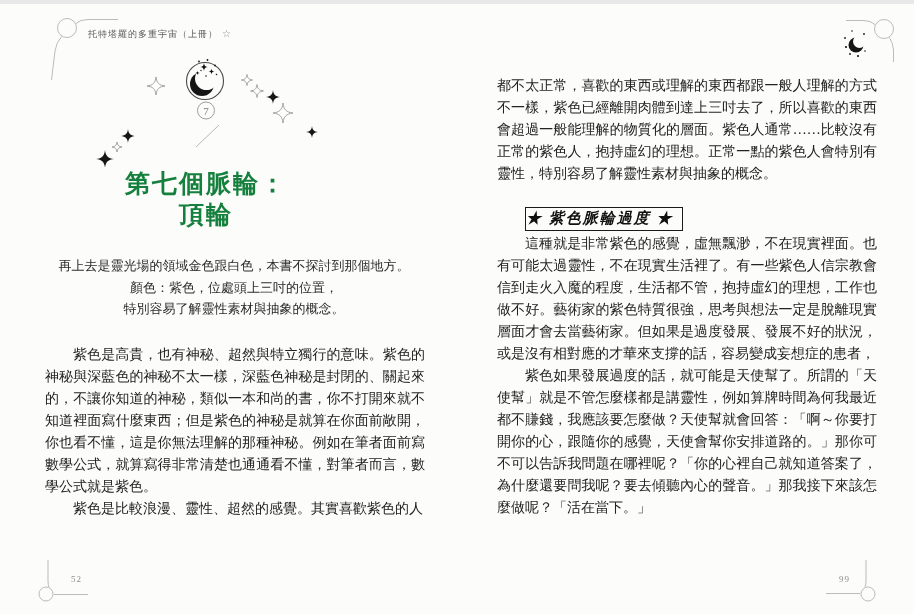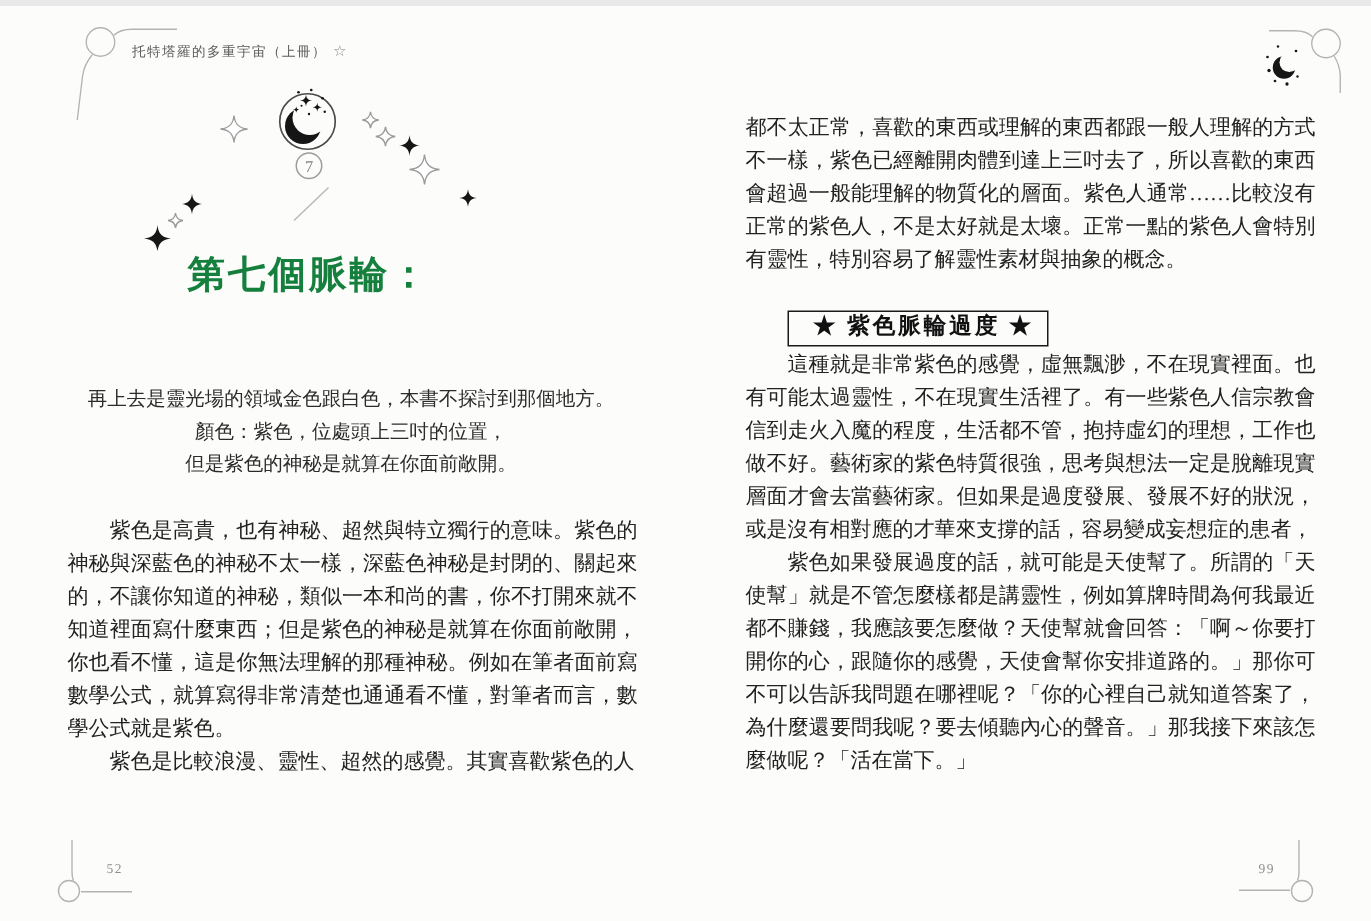--- a/index.html
+++ b/index.html
@@ -23,22 +23,22 @@
     position:absolute;left:40px;top:251px;width:388px;text-align:center;
     font-size:13px;line-height:21.5px;color:#2b2b2b;
   }
   .body{position:absolute;font-size:14px;line-height:22px;text-align:justify;text-justify:inter-character;color:#222;}
   .body p{margin:0;padding:0;}
   .body p.indent{text-indent:2em;}
   .body-left{left:45px;top:340px;width:380px;}
   .body-right{left:497px;top:71px;width:380px;}
   .secwrap{margin:22px 0 2px 28px;}
   .secbox{
-    display:inline-block;border:1.5px solid #1a1a1a;padding:1px 8px 2px 16px;
-    font-size:15px;font-weight:700;letter-spacing:2px;color:#111;line-height:19px;
+    display:inline-block;border:1.5px solid #1a1a1a;padding:1px 8px 2px 0;
+    font-size:15px;font-weight:700;letter-spacing:2px;color:#111;line-height:19px;font-style:italic;
   }
   .pagenum{position:absolute;font-size:9px;color:#8f8f8f;letter-spacing:1px;}
   .pagenum-left{left:31px;top:570px;padding-left:40px;}
   .pagenum-right{left:839px;top:570px;}
 </style>
 </head>
 <body>
 
 <div class="spread">
 
@@ -132,35 +132,36 @@
     <g fill="#161616">
       <path transform="translate(128,132) scale(7)" d="M0,-1 C0.06,-0.35 0.35,-0.06 1,0 C0.35,0.06 0.06,0.35 0,1 C-0.06,0.35 -0.35,0.06 -1,0 C-0.35,-0.06 -0.06,-0.35 0,-1 Z"></path>
       <path transform="translate(105,155) scale(9)" d="M0,-1 C0.06,-0.35 0.35,-0.06 1,0 C0.35,0.06 0.06,0.35 0,1 C-0.06,0.35 -0.35,0.06 -1,0 C-0.35,-0.06 -0.06,-0.35 0,-1 Z"></path>
       <path transform="translate(273,93) scale(7)" d="M0,-1 C0.06,-0.35 0.35,-0.06 1,0 C0.35,0.06 0.06,0.35 0,1 C-0.06,0.35 -0.35,0.06 -1,0 C-0.35,-0.06 -0.06,-0.35 0,-1 Z"></path>
       <path transform="translate(312,128) scale(6)" d="M0,-1 C0.06,-0.35 0.35,-0.06 1,0 C0.35,0.06 0.06,0.35 0,1 C-0.06,0.35 -0.35,0.06 -1,0 C-0.35,-0.06 -0.06,-0.35 0,-1 Z"></path>
     </g>
   </svg>
 
   <div class="chapter-title">
     <div>第七個脈輪：</div>
+    <div>頂輪</div>
   </div>
 
   <div class="chapter-subtitle">
     <div>再上去是靈光場的領域金色跟白色，本書不探討到那個地方。</div>
     <div>顏色：紫色，位處頭上三吋的位置，</div>
-    <div>但是紫色的神秘是就算在你面前敞開。</div>
+    <div>特別容易了解靈性素材與抽象的概念。</div>
   </div>
 
   <div class="body body-left">
     <p class="indent">紫色是高貴，也有神秘、超然與特立獨行的意味。紫色的神秘與深藍色的神秘不太一樣，深藍色神秘是封閉的、關起來的，不讓你知道的神秘，類似一本和尚的書，你不打開來就不知道裡面寫什麼東西；但是紫色的神秘是就算在你面前敞開，你也看不懂，這是你無法理解的那種神秘。例如在筆者面前寫數學公式，就算寫得非常清楚也通通看不懂，對筆者而言，數學公式就是紫色。</p>
     <p class="indent">紫色是比較浪漫、靈性、超然的感覺。其實喜歡紫色的人</p>
   </div>
 
   <div class="body body-right">
-    <p>都不太正常，喜歡的東西或理解的東西都跟一般人理解的方式不一樣，紫色已經離開肉體到達上三吋去了，所以喜歡的東西會超過一般能理解的物質化的層面。紫色人通常……比較沒有正常的紫色人，不是太好就是太壞。正常一點的紫色人會特別有靈性，特別容易了解靈性素材與抽象的概念。</p>
+    <p>都不太正常，喜歡的東西或理解的東西都跟一般人理解的方式不一樣，紫色已經離開肉體到達上三吋去了，所以喜歡的東西會超過一般能理解的物質化的層面。紫色人通常……比較沒有正常的紫色人，抱持虛幻的理想。正常一點的紫色人會特別有靈性，特別容易了解靈性素材與抽象的概念。</p>
     <div class="secwrap">
       <span class="secbox">★ 紫色脈輪過度 ★</span>
     </div>
     <p class="indent">這種就是非常紫色的感覺，虛無飄渺，不在現實裡面。也有可能太過靈性，不在現實生活裡了。有一些紫色人信宗教會信到走火入魔的程度，生活都不管，抱持虛幻的理想，工作也做不好。藝術家的紫色特質很強，思考與想法一定是脫離現實層面才會去當藝術家。但如果是過度發展、發展不好的狀況，或是沒有相對應的才華來支撐的話，容易變成妄想症的患者，</p>
     <p class="indent">紫色如果發展過度的話，就可能是天使幫了。所謂的「天使幫」就是不管怎麼樣都是講靈性，例如算牌時間為何我最近都不賺錢，我應該要怎麼做？天使幫就會回答：「啊～你要打開你的心，跟隨你的感覺，天使會幫你安排道路的。」那你可不可以告訴我問題在哪裡呢？「你的心裡自己就知道答案了，為什麼還要問我呢？要去傾聽內心的聲音。」那我接下來該怎麼做呢？「活在當下。」</p>
   </div>
 
   <div class="pagenum pagenum-left">52</div>
   <div class="pagenum pagenum-right">99</div>
 

